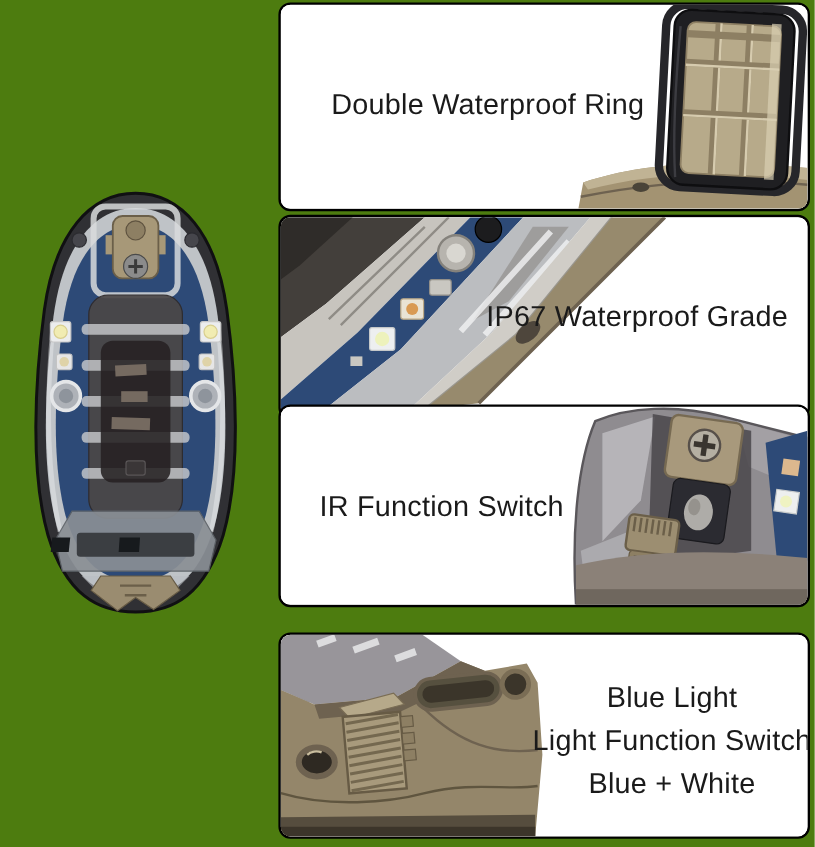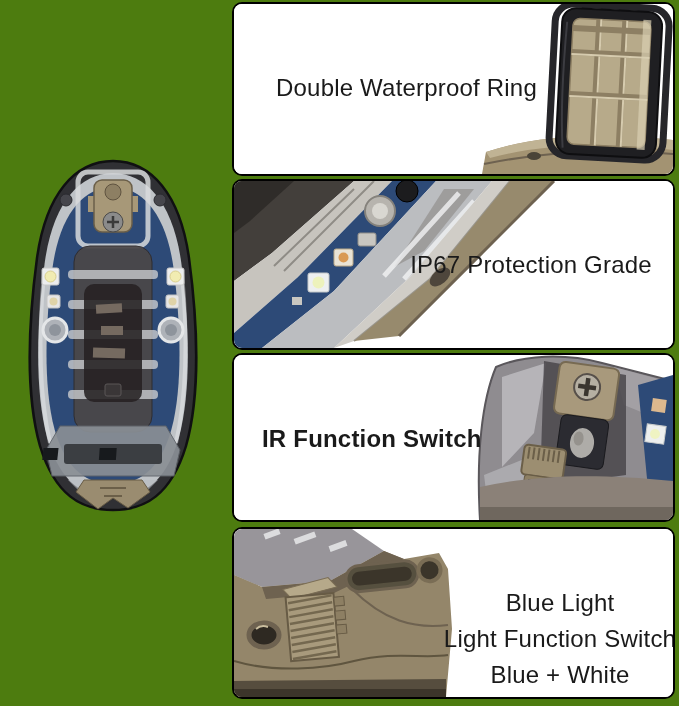--- a/index.html
+++ b/index.html
@@ -6,31 +6,31 @@
   .screen{
     position:relative;width:679px;height:706px;background:#4d7c0f;
     font-family:"Liberation Sans", sans-serif;overflow:hidden;
   }
   .panel{
     position:absolute;left:232px;width:439px;background:#ffffff;
     border:2px solid #000000;border-radius:10px;overflow:hidden;
   }
   .panel-1{top:2px;height:170px;}
   .panel-2{top:179px;height:167px;}
-  .panel-3{top:353px;height:165px;font-weight:bold;}
+  .panel-3{top:337px;height:165px;}
   .panel-4{top:527px;height:168px;}
   .panel svg{position:absolute;left:0;top:0;width:100%;height:100%;}
   .label{
     position:absolute;font-size:24px;color:#1a1a1a;white-space:nowrap;
     letter-spacing:0.2px;
   }
   .label-1{left:42px;top:70px;}
   .label-2{right:8px;width:268px;top:70px;text-align:center;}
   .label-3{left:28px;width:212px;top:70px;text-align:center;}
-  .label-4{left:208px;width:236px;top:35px;text-align:center;line-height:36px;margin-top:21px;}
+  .label-4{left:208px;width:236px;top:35px;text-align:center;line-height:36px;}
   .product{position:absolute;left:8px;top:158px;width:210px;height:356px;}
 </style>
 </head>
 <body>
 
 <div class="screen">
 
   <svg class="product" viewBox="0 0 210 356" preserveAspectRatio="none">
 
     <path d="M105,3 C143,3 172,36 181,100 C189,160 193,235 178,288 C163,337 137,352 105,352 C73,352 47,337 32,288 C17,235 21,160 29,100 C38,36 67,3 105,3 Z" fill="#303034" stroke="#101012" stroke-width="2.5"></path>
@@ -140,21 +140,21 @@
       <polygon points="210,8 240,8 190,70 160,86" fill="#8b8784" opacity="0.6"></polygon>
       <path d="M225,12 L150,95 M240,20 L170,98" stroke="#f2f3f4" stroke-width="5" opacity="0.8"></path>
 
       <polygon points="258,0 276,0 196,98 120,160 100,167 176,96" fill="#d0cdc7"></polygon>
       <path d="M276,0 L196,98 L120,160" stroke="#9a978f" stroke-width="2" fill="none"></path>
 
       <polygon points="276,0 320,0 250,70 165,155 120,160 196,98" fill="#978a6d"></polygon>
       <path d="M320,0 L250,70 L165,155" stroke="#6e6250" stroke-width="3" fill="none"></path>
       <ellipse cx="206" cy="96" rx="12" ry="7" fill="#4e463c" transform="rotate(-40 206 96)"></ellipse>
     </svg>
-    <div class="label label-2">IP67 Protection Grade</div>
+    <div class="label label-2">IP67 Waterproof Grade</div>
   </div>
 
   <div class="panel panel-3">
     <svg viewBox="0 0 439 165" preserveAspectRatio="none">
       <rect x="0" y="0" width="439" height="165" fill="#ffffff"></rect>
 
       <path d="M262,12 C290,0 330,-2 368,8 L439,26 L439,165 L246,165 C242,100 248,45 262,12 Z" fill="#8f8c90" stroke="#5a575b" stroke-width="2"></path>
       <polygon points="268,22 312,8 300,78 268,112" fill="#c3c2c6" opacity="0.75"></polygon>
       <polygon points="380,12 439,28 439,70 390,50" fill="#b0aeb2" opacity="0.6"></polygon>
       <polygon points="250,120 300,100 330,150 255,160" fill="#b7b6ba" opacity="0.7"></polygon>

